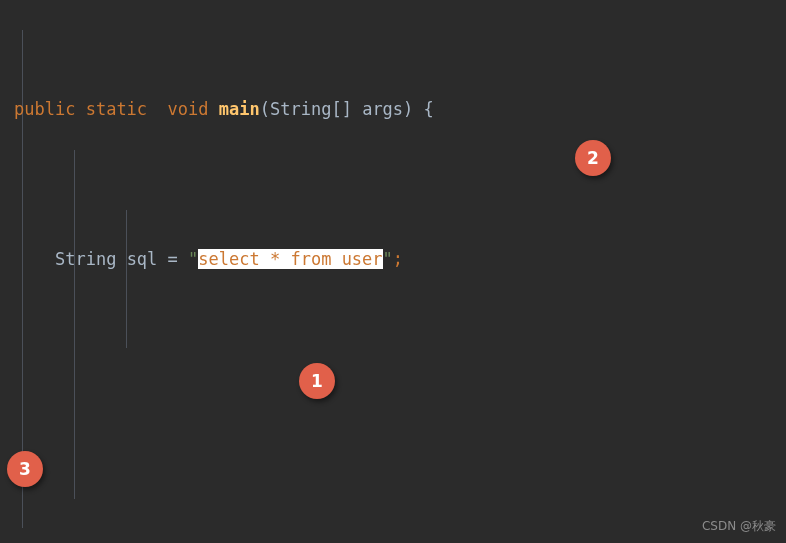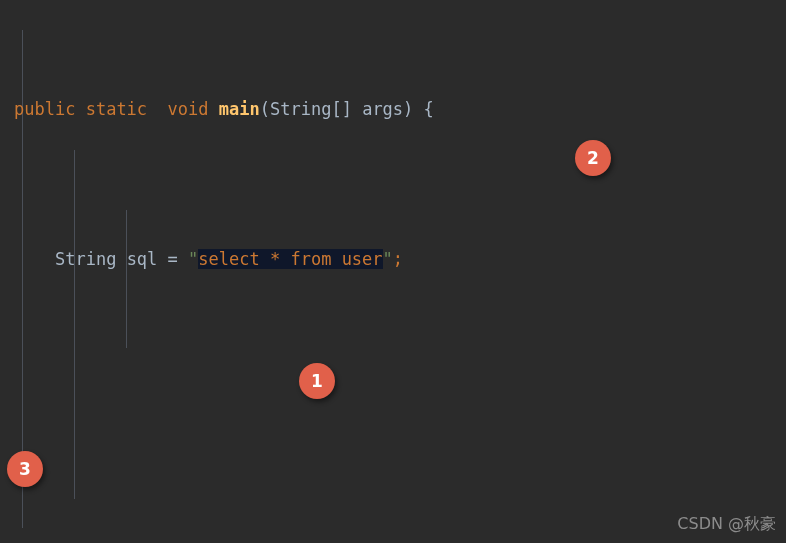--- a/index.html
+++ b/index.html
@@ -47,21 +47,21 @@
   .ident   { color: #a9b7c6; }
   .cls     { color: #a9b7c6; }          
   .fn-b    { color: #ffc66d; font-weight: bold; }
   .str     { color: #6a8759; }  
   .static-m  { color: #a9b7c6; font-style: italic; }  
   .punc    { color: #a9b7c6; }
   .semi    { color: #cc7832; }
 
   
   .sqlsel {
-    background: #0f172a;
+    background: #ffffff;
     color: #cc7832;
   }
 
   
   .badge {
     position: absolute;
     width: 36px;
     height: 36px;
     border-radius: 50%;
     background: #e1604a;
@@ -76,21 +76,21 @@
     z-index: 5;
     user-select: none;
   }
 
   
   #watermark {
     position: absolute;
     right: 10px;
     bottom: 8px;
     font-family: "DejaVu Sans", "Liberation Sans", sans-serif;
-    font-size: 16px;
+    font-size: 12px;
     color: #8c8c8c;
     z-index: 6;
     white-space: nowrap;
   }
 </style>
 </head>
 <body>
 
 <div id="root">
 

